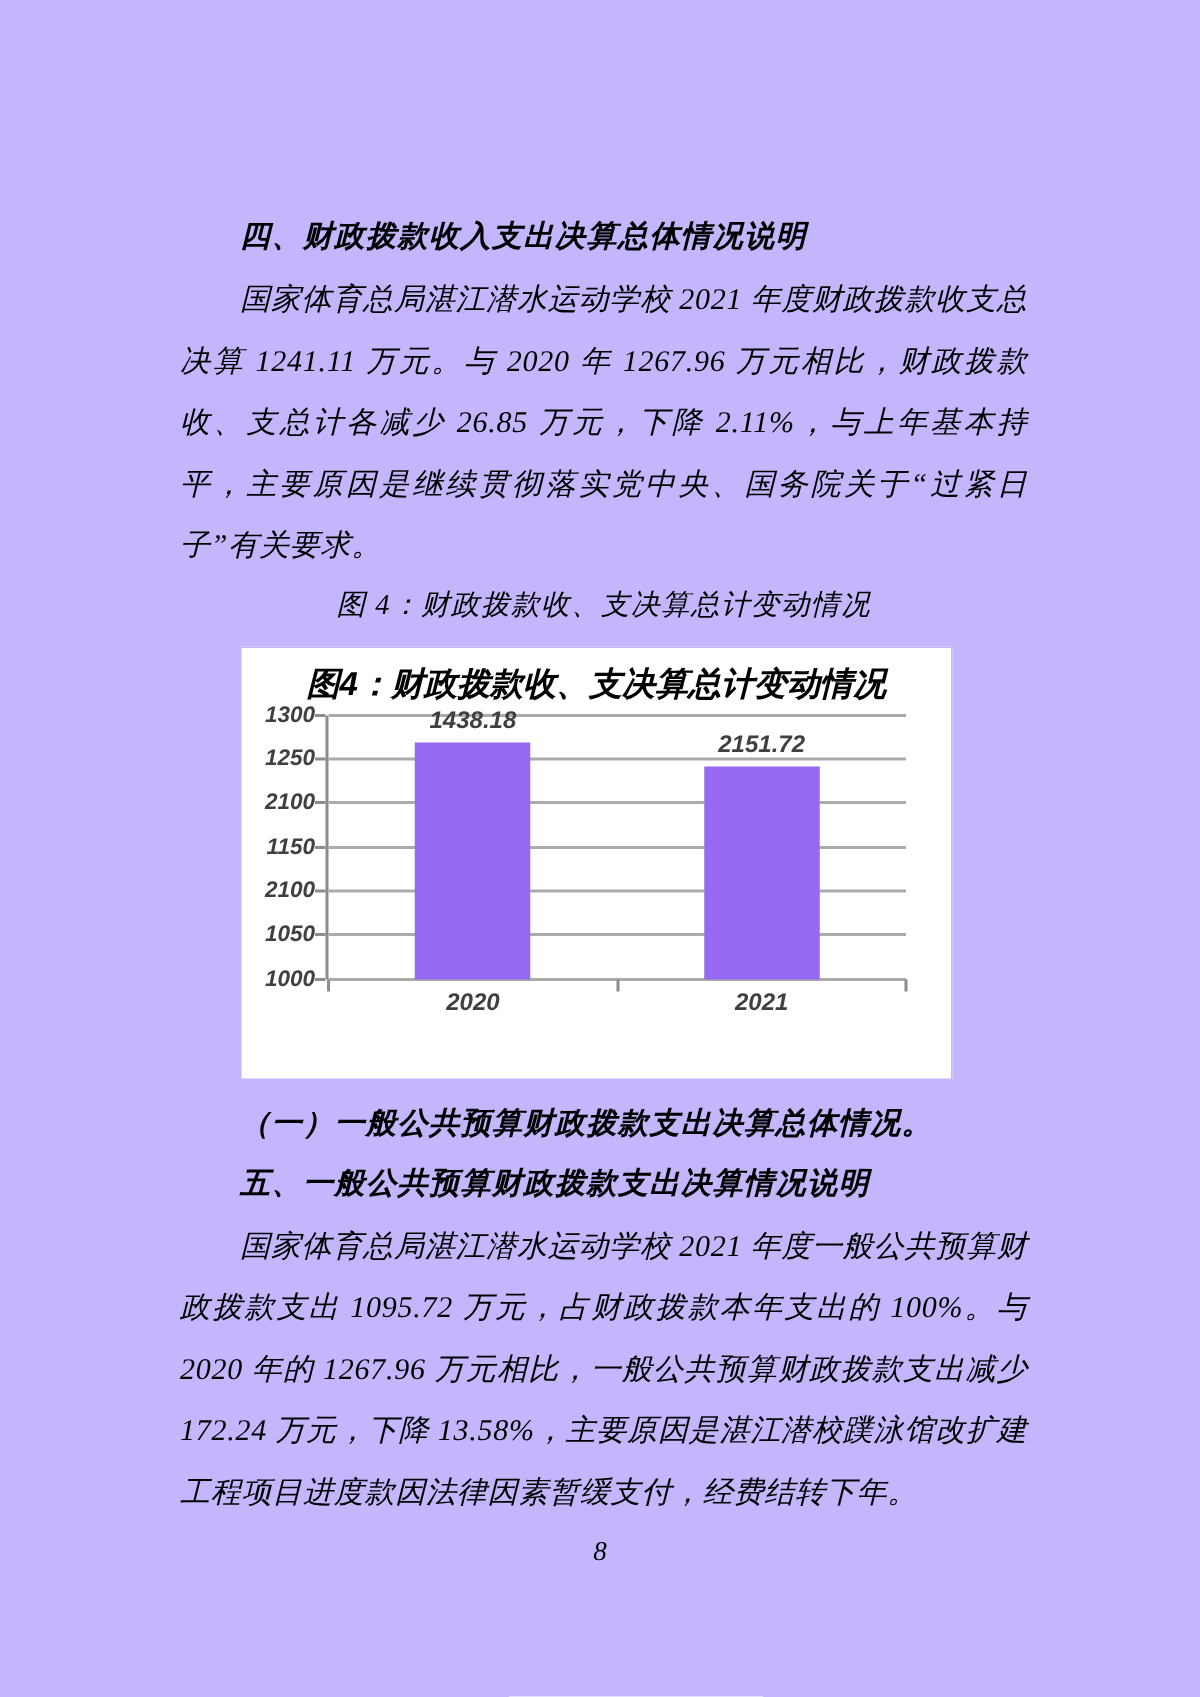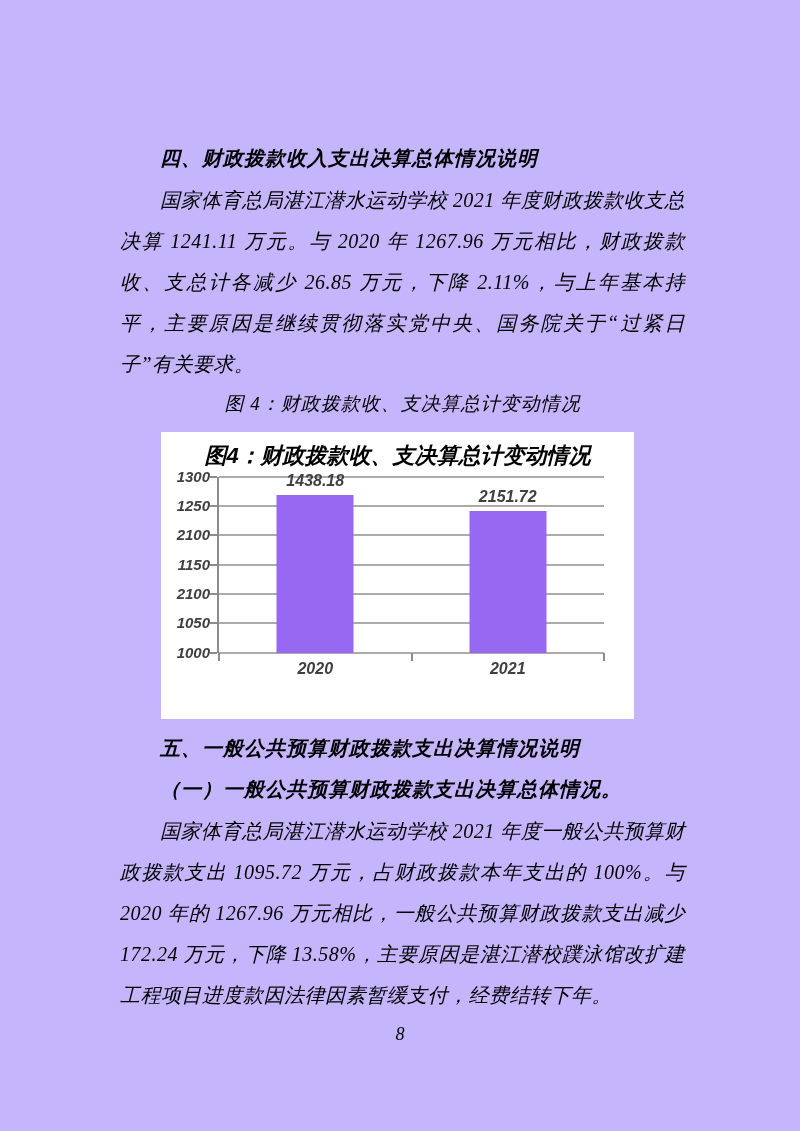--- a/index.html
+++ b/index.html
@@ -118,22 +118,22 @@
             <div class="xtick" style="left: 50%; background: rgb(140, 140, 140);"></div>
             <div class="xtick" style="left: 100%; background: rgb(140, 140, 140);"></div>
           </div>
       </div>
       <div class="chart-x-axis">
           <div class="xtick-label" style="left: 25%; text-align: center;">2020</div>
           <div class="xtick-label" style="left: 75%;">2021</div>
         </div>
     </div>
 
+    <h2 class="sec-heading" style="margin-top:17px;">（一）一般公共预算财政拨款支出决算总体情况。</h2>
+
     <h2 class="sec-heading" style="margin-top:16px;">五、一般公共预算财政拨款支出决算情况说明</h2>
-
-    <h2 class="sec-heading" style="margin-top:17px;">（一）一般公共预算财政拨款支出决算总体情况。</h2>
 
     <p class="body-para">国家体育总局湛江潜水运动学校 2021 年度一般公共预算财政拨款支出 1095.72 万元，占财政拨款本年支出的 100%。与 2020 年的 1267.96 万元相比，一般公共预算财政拨款支出减少 172.24 万元，下降 13.58%，主要原因是湛江潜校蹼泳馆改扩建工程项目进度款因法律因素暂缓支付，经费结转下年。</p>
 
   </div>
 
   <div class="page-number">8</div>
 </div>
 
 </body></html>

